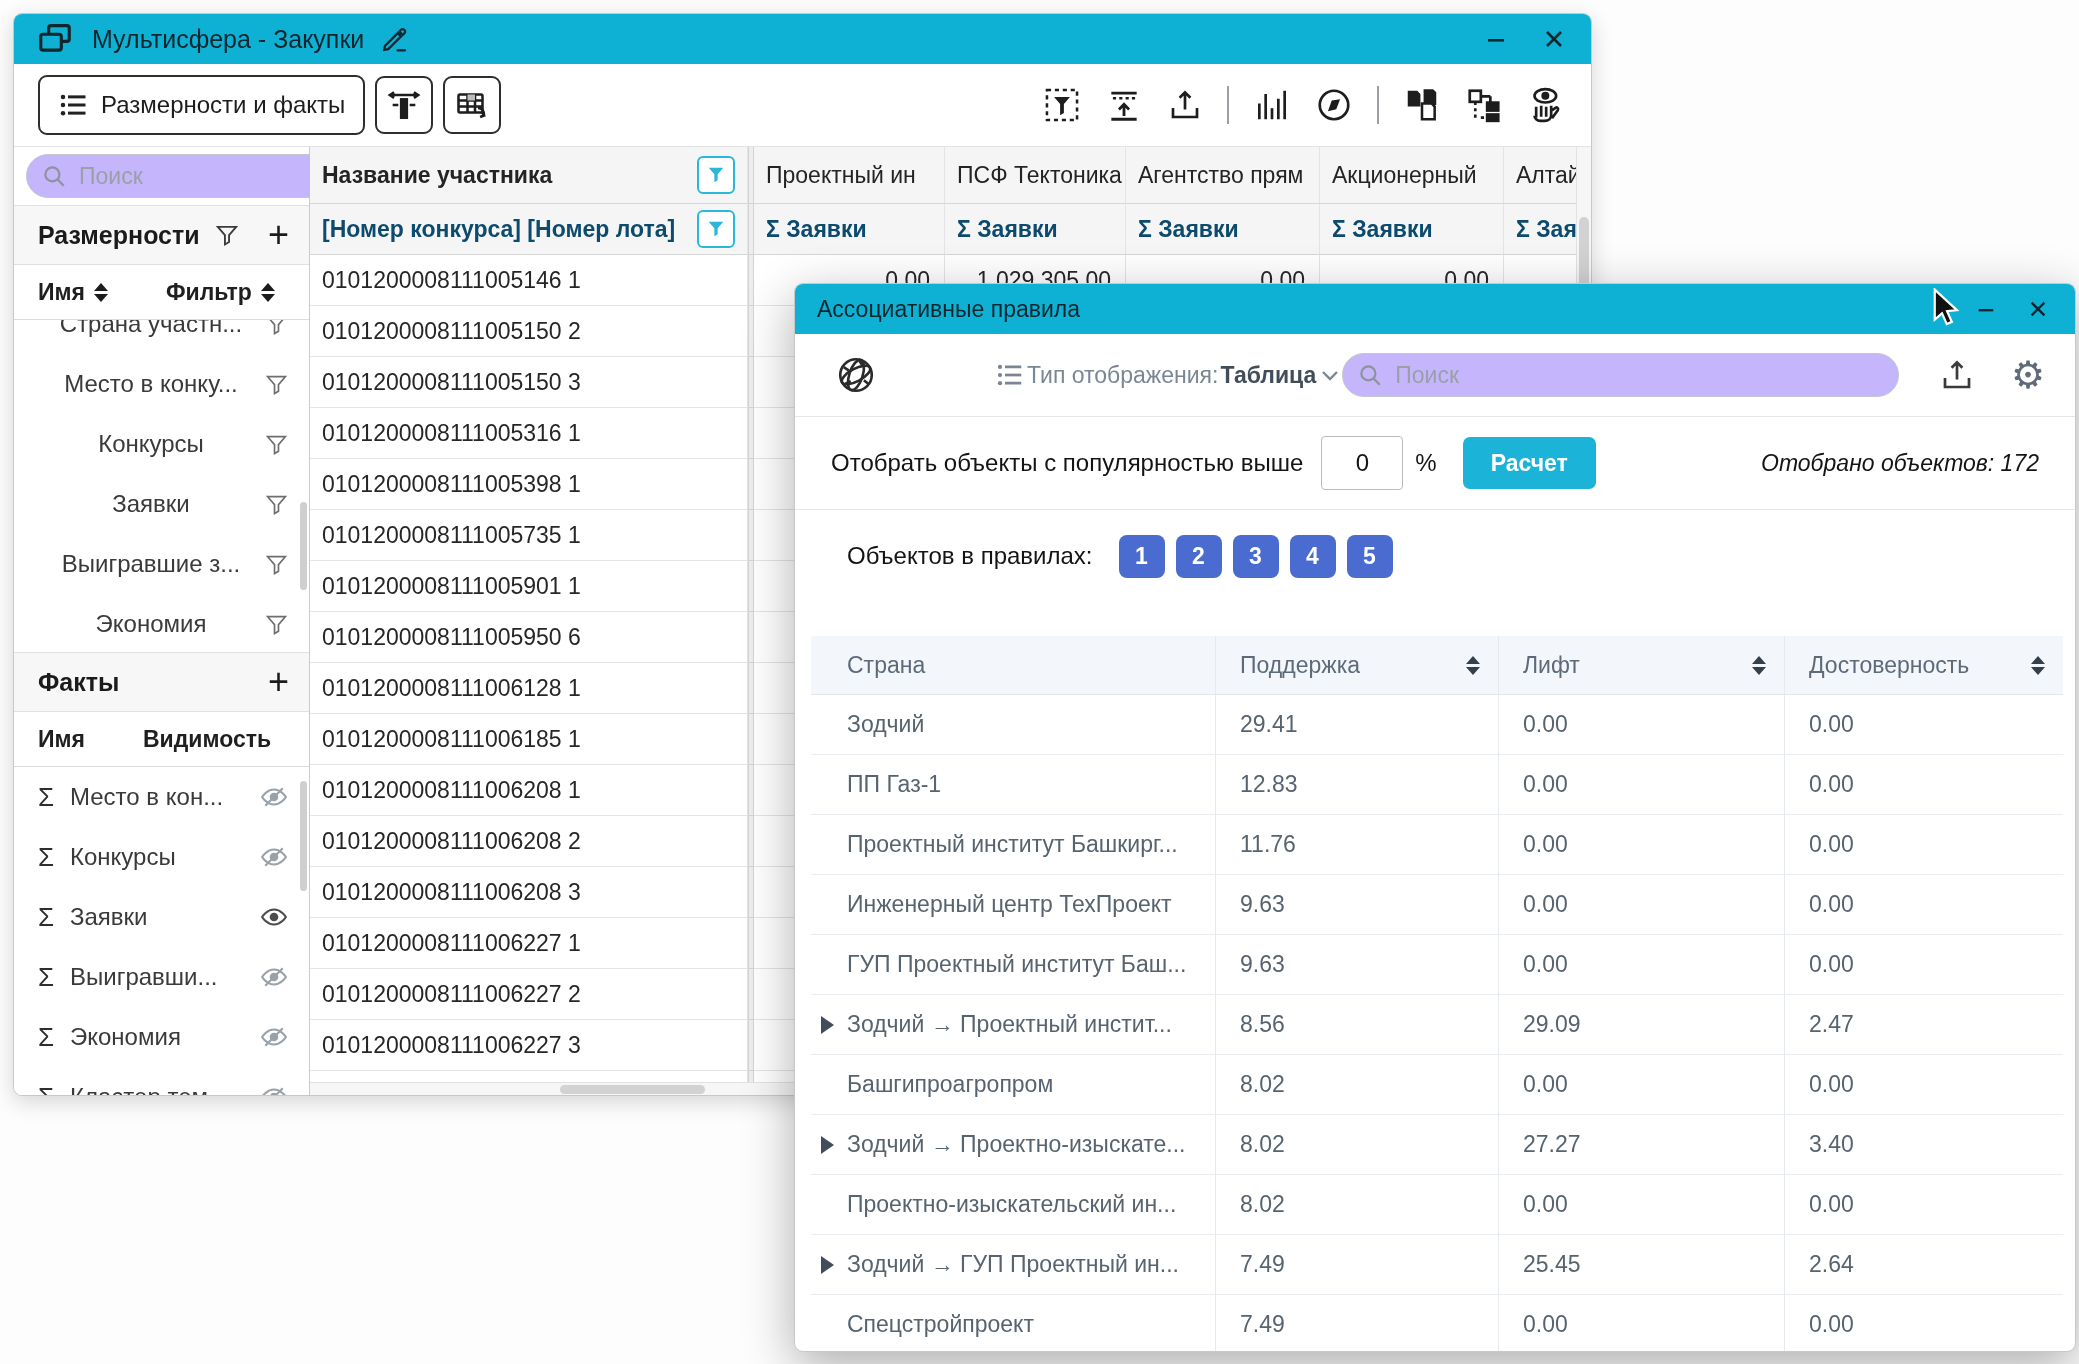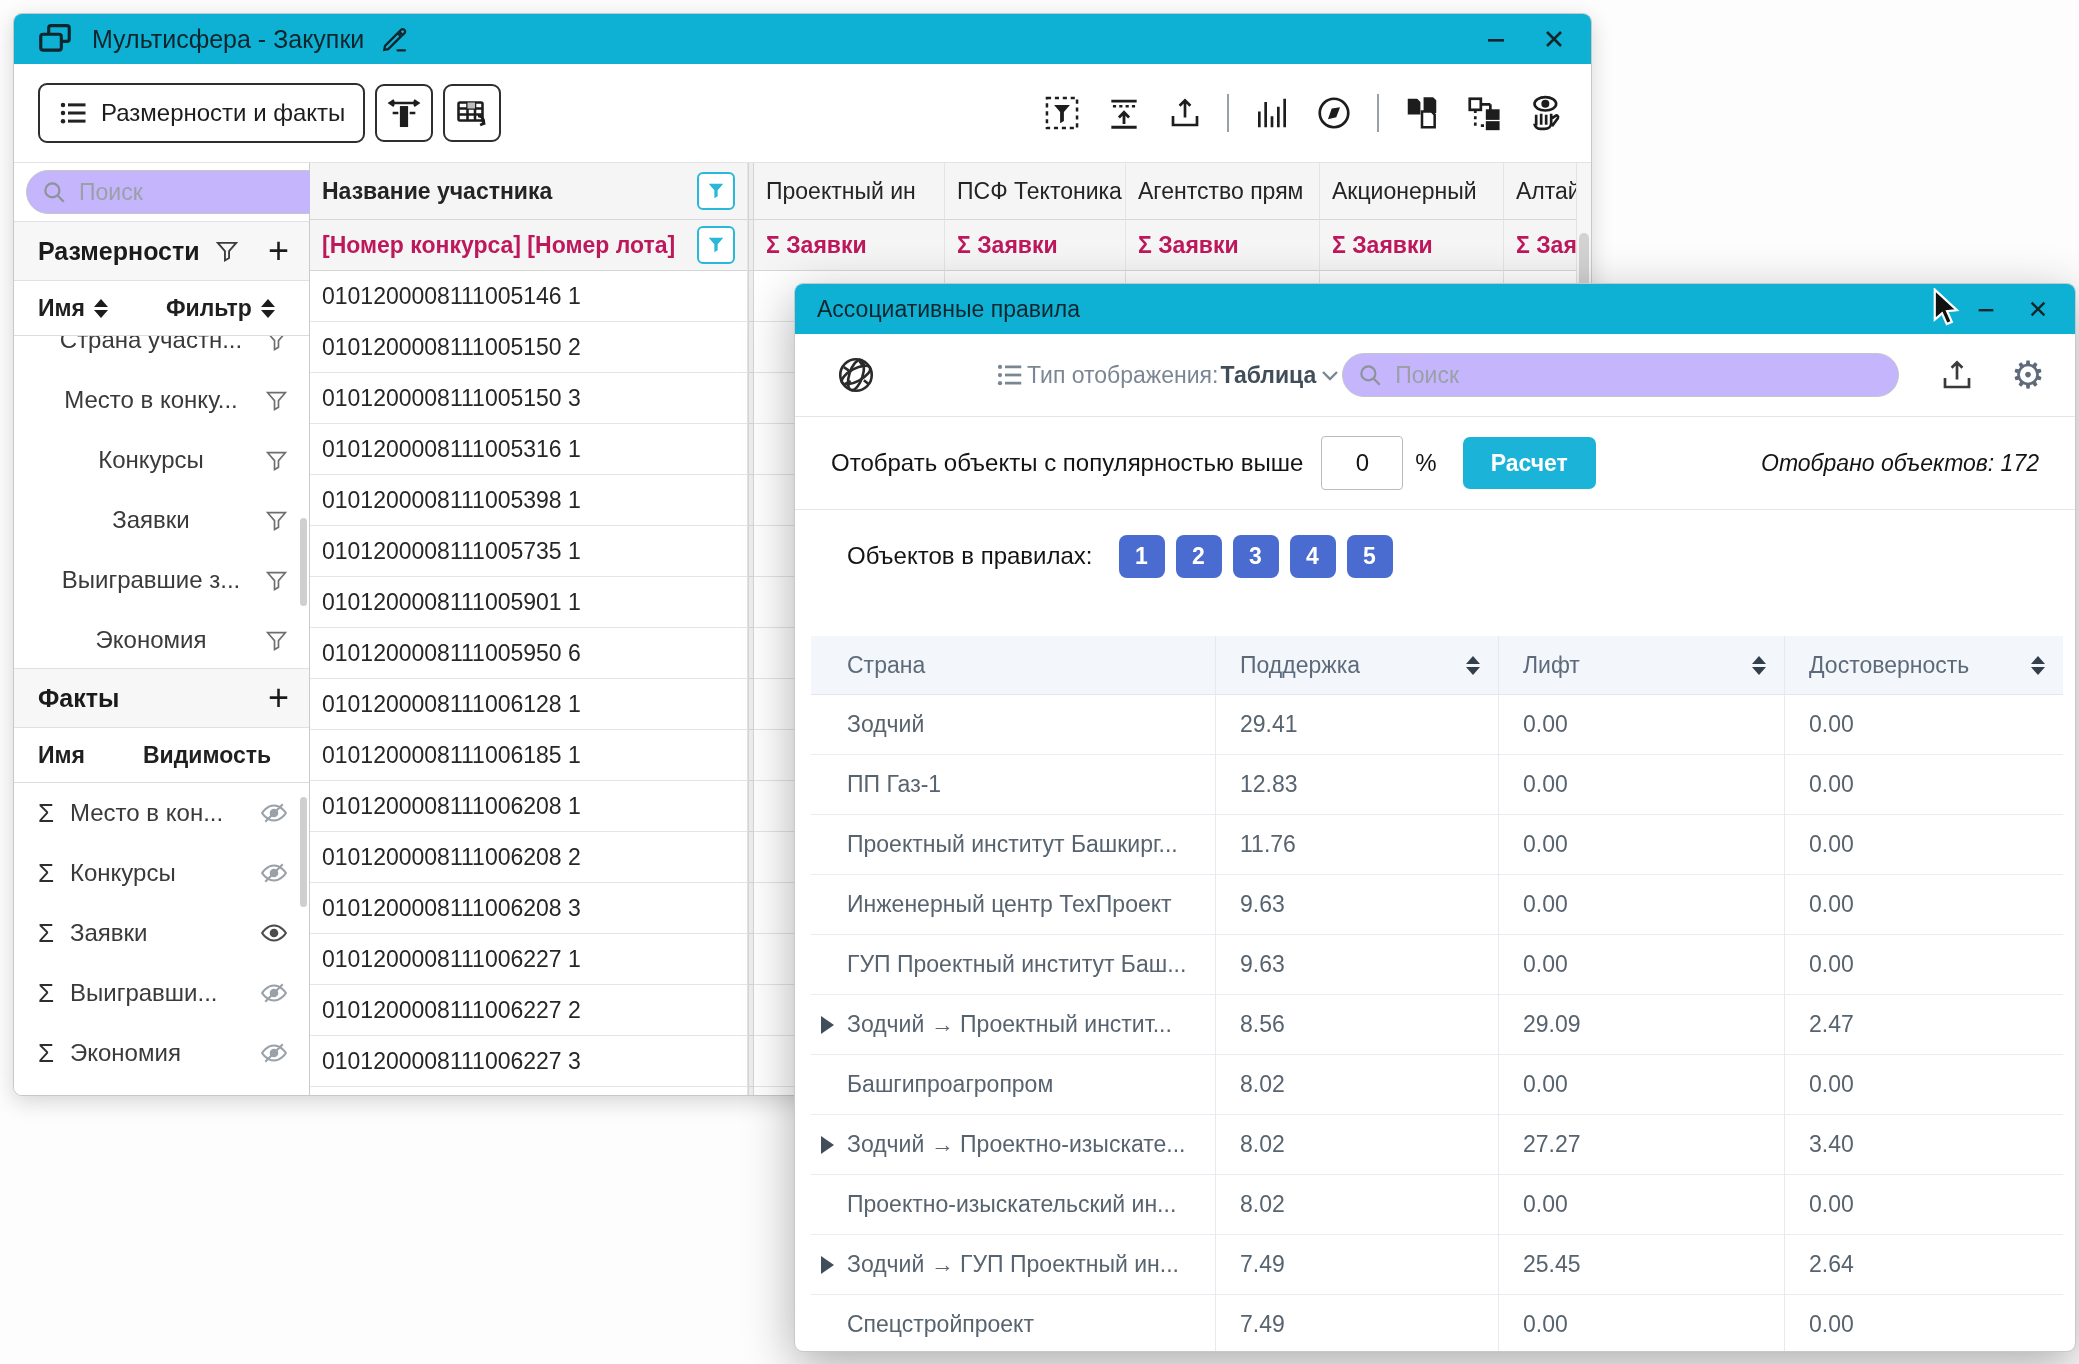--- a/index.html
+++ b/index.html
@@ -6,21 +6,21 @@
   #canvas{position:relative;width:2079px;height:1364px;overflow:hidden;background:#fdfdfd;}
   .win{position:absolute;background:#fff;border:1px solid #c6c8ca;border-radius:9px;overflow:hidden;}
   #main-window{left:13px;top:13px;width:1577px;height:1081px;box-shadow:0 6px 22px rgba(0,0,0,.16);}
   #assoc-dialog{left:794px;top:283px;width:1280px;height:1067px;box-shadow:0 14px 50px rgba(0,0,0,.32);z-index:5;}
   .titlebar{height:50px;background:#0eb1d3;display:flex;align-items:center;padding:0 22px;color:#0d262e;}
   .titlebar .ttl{font-size:25px;font-weight:500;margin-left:18px;white-space:nowrap;}
   .winbtn{width:30px;height:30px;display:flex;align-items:center;justify-content:center;margin-left:34px;cursor:default;}
   .spacer{flex:1;}
   svg{display:block;}
   
-  .toolbar{height:82px;display:flex;align-items:center;padding:8px 24px;background:#fff;}
+  .toolbar{height:82px;display:flex;align-items:center;padding:0 24px;background:#fff;}
   .fields-btn{height:56px;border:2px solid #2e2e2e;border-radius:9px;display:flex;align-items:center;gap:13px;padding:0 18px;font-size:24px;font-weight:500;color:#1d1d1d;background:#fff;}
   .sq-btn{width:54px;height:54px;border:2px solid #2e2e2e;border-radius:9px;display:flex;align-items:center;justify-content:center;margin-left:10px;background:#fff;}
   .tb-ico{margin-left:24px;display:flex;align-items:center;justify-content:center;}
   .tb-sep{width:2px;height:38px;background:#9aa0a4;margin-left:24px;}
   
   .mw-content{display:flex;height:949px;border-top:1px solid #e3e3e3;}
   .sidebar{width:295px;border-right:1px solid #c9cbcd;display:flex;flex-direction:column;background:#fff;}
   .search-row{height:58px;display:flex;align-items:center;padding:0 12px;}
   .search-pill{flex:1;height:42px;border:1.5px solid #c4c6c9;border-radius:22px;display:flex;align-items:center;padding:0 14px;gap:10px;background:#c4b5fd;}
   .search-pill input{border:0;outline:0;flex:1;font-size:23px;font-family:inherit;color:#333;background:transparent;min-width:0;}
@@ -42,21 +42,21 @@
   .eye{width:30px;height:30px;color:#9aa1a8;}
   .eye.on{color:#4c4c4c;}
   .eye.on .slash{display:none;}
   .sb-scroll{position:absolute;right:2px;width:7px;border-radius:4px;background:#cdcfd1;}
   
   .grid{flex:1;position:relative;overflow:hidden;background:#fff;}
   .trow{display:grid;grid-template-columns:438px 6px 191px 181px 194px 184px 1fr;}
   .cell{border-right:1px solid #e4e4e4;border-bottom:1px solid #e4e4e4;display:flex;align-items:center;overflow:hidden;white-space:nowrap;}
   .gapcell{background:#ededed;border-right:1px solid #d4d4d4;border-left:1px solid #d4d4d4;border-bottom:1px solid #d4d4d4;}
   .hrow1 .cell{height:56px;background:#f5f5f5;border-bottom:1px solid #d6d6d6;font-size:23px;color:#242424;}
-  .hrow2 .cell{height:50px;background:#f5f5f5;border-bottom:1px solid #d6d6d6;font-size:23px;color:#be185d;}
+  .hrow2 .cell{height:50px;background:#f5f5f5;border-bottom:1px solid #d6d6d6;font-size:23px;color:#0c4a6e;}
   .drow .cell{height:50px;font-size:23px;color:#262626;}
   .cell.pad{padding:0 12px;}
   .rowhead{justify-content:space-between;font-weight:600;}
   .colname{font-weight:500;}
   .measure{font-weight:600;}
   .num{justify-content:flex-end;padding-right:14px;}
   .filter-chip{width:34px;height:34px;border:2px solid #29b7da;border-radius:6px;display:flex;align-items:center;justify-content:center;background:#fff;flex:0 0 34px;}
   .vscroll{position:absolute;top:0;right:0;bottom:13px;width:14px;background:#f6f6f6;border-left:1px solid #e2e2e2;}
   .vscroll .thumb{position:absolute;left:2px;right:2px;top:70px;height:300px;background:#d2d2d2;border-radius:5px;}
   .hscroll{position:absolute;left:0;right:14px;bottom:0;height:13px;background:#f6f6f6;border-top:1px solid #e2e2e2;}

